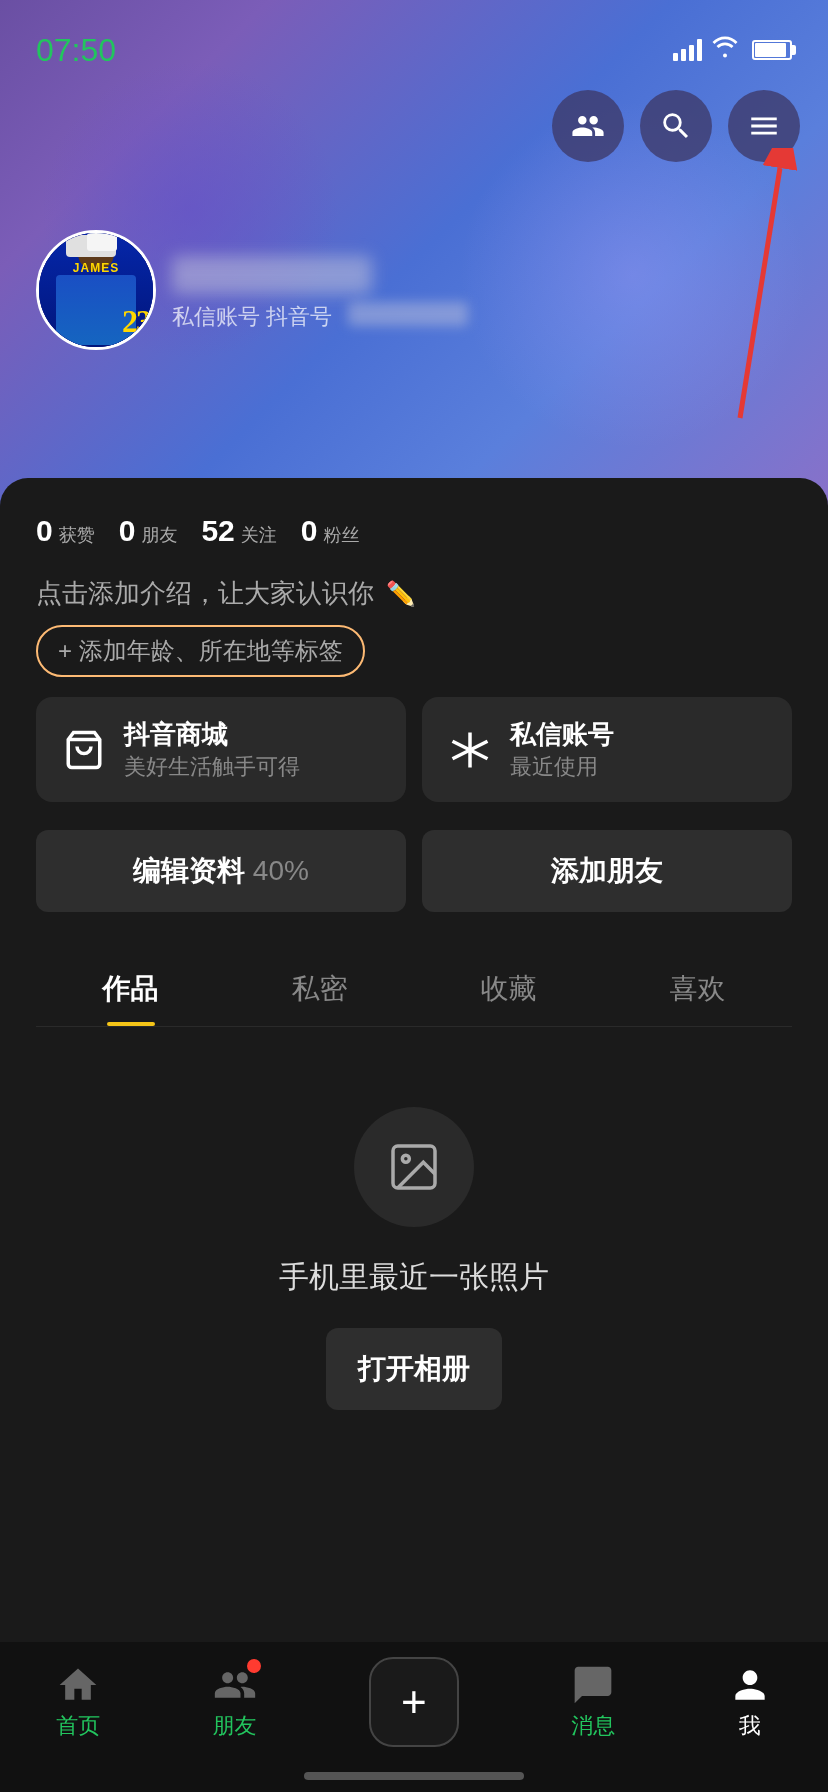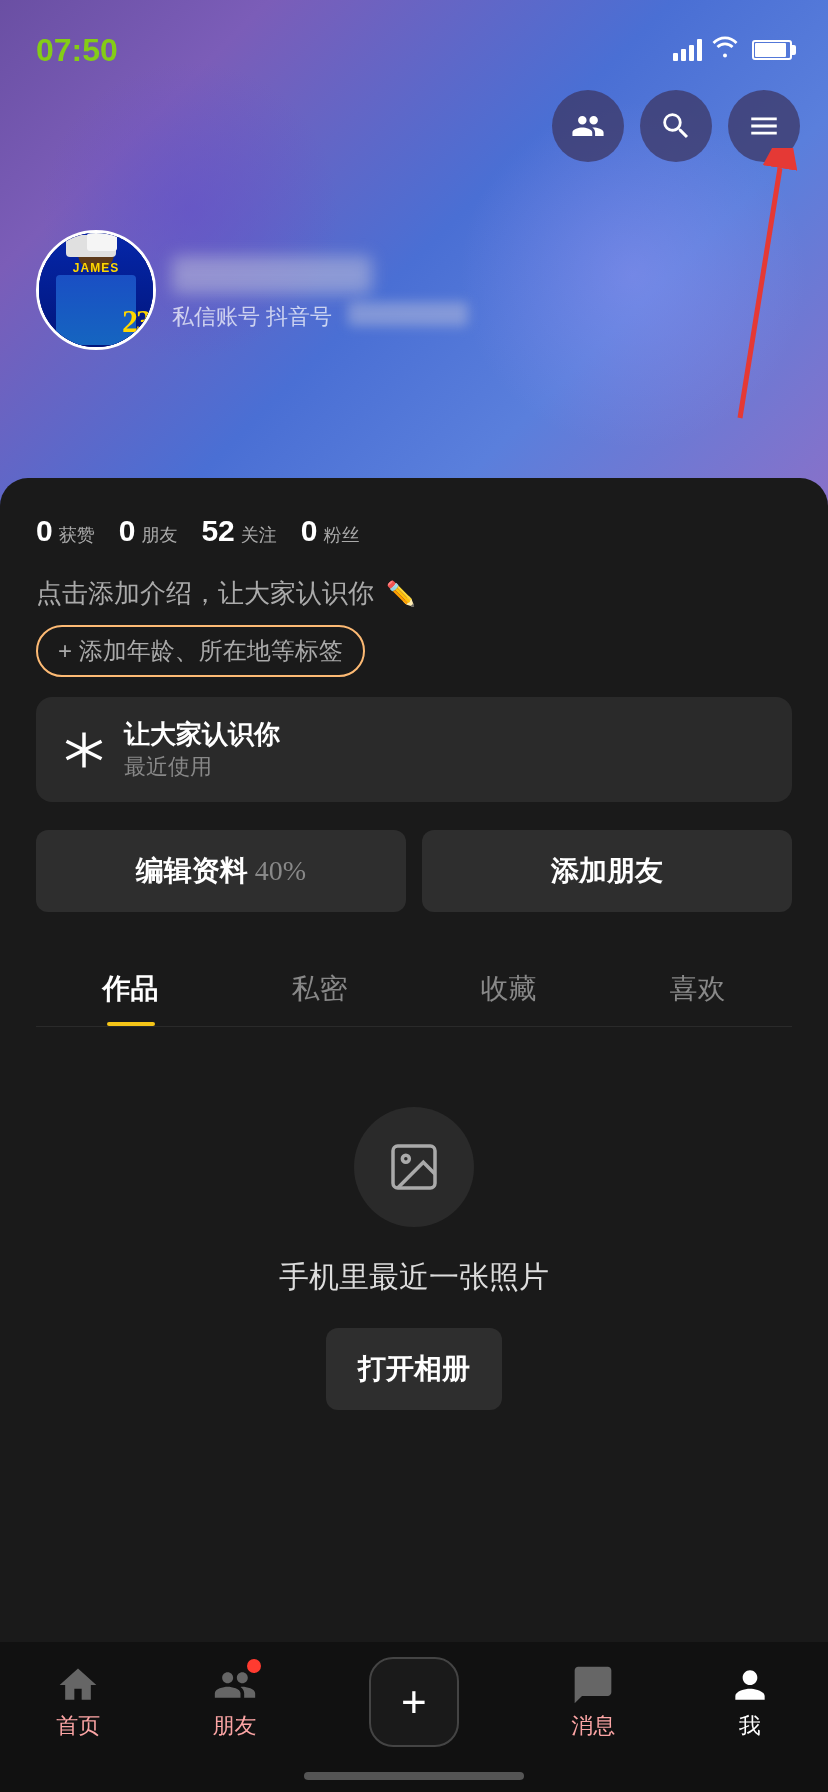--- a/index.html
+++ b/index.html
@@ -20,22 +20,22 @@
       top: 0; left: 0; right: 0;
       height: 80px;
       display: flex;
       align-items: center;
       justify-content: space-between;
       padding: 20px 36px 0;
       z-index: 10;
     }
     .status-time {
       font-size: 32px;
-      font-weight: 700;
-      color: #84cc16;
+      font-weight: 400;
+      color: #22c55e;
     }
     .status-icons {
       display: flex;
       align-items: center;
       gap: 10px;
     }
     .signal-bars {
       display: flex;
       align-items: flex-end;
       gap: 3px;
@@ -318,21 +318,20 @@
     .service-text .service-desc {
       font-size: 22px;
       color: #888;
     }
 
     
     .action-btns {
       display: flex;
       gap: 16px;
       margin-bottom: 36px;
-      font-family: Liberation Serif, serif;
     }
     .action-btn {
       flex: 1;
       background: #2e2e2e;
       border-radius: 12px;
       padding: 22px;
       text-align: center;
       font-size: 28px;
       font-weight: 600;
       color: #fff;
@@ -428,21 +427,21 @@
     .nav-item {
       display: flex;
       flex-direction: column;
       align-items: center;
       gap: 4px;
       cursor: pointer;
       position: relative;
     }
     .nav-label {
       font-size: 22px;
-      color: #fca5a5;
+      color: #22c55e;
     }
     .nav-item.active .nav-label {
       color: #fff;
     }
     .nav-plus {
       width: 90px;
       height: 90px;
       background: #1a1a1a;
       border: 2px solid #444;
       border-radius: 24px;
@@ -591,30 +590,43 @@
     <div class="bio-text">
       <span>点击添加介绍，让大家认识你</span>
       <span class="edit-icon">✏️</span>
     </div>
     <div class="tags-btn">
       <span>+ 添加年龄、所在地等标签</span>
     </div>
   </div>
 
   <div class="service-cards">
+    <div class="service-card">
+      <div class="service-icon">
+        <svg viewBox="0 0 24 24" stroke="white" fill="none" stroke-width="1.8">
+          <path d="M6 2L3 6v14a2 2 0 002 2h14a2 2 0 002-2V6l-3-4z"></path>
+          <line x1="3" y1="6" x2="21" y2="6"></line>
+          <path d="M16 10a4 4 0 01-8 0"></path>
+        </svg>
+      </div>
+      <div class="service-text">
+        <div class="service-name">抖音商城</div>
+        <div class="service-desc">美好生活触手可得</div>
+      </div>
+    </div>
     <div class="service-card">
       <div class="service-icon">
         <svg viewBox="0 0 24 24" stroke="white" fill="none" stroke-width="1.8">
           <line x1="12" y1="2" x2="12" y2="22"></line>
           <line x1="2" y1="7" x2="22" y2="17"></line>
           <line x1="22" y1="7" x2="2" y2="17"></line>
         </svg>
       </div>
       <div class="service-text">
-        <div class="service-name">让大家认识你</div>
+        <div class="service-name">私信账号</div>
         <div class="service-desc">最近使用</div>
       </div>
     </div>
   </div>
 
   <div class="action-btns">
     <div class="action-btn">
       <span>编辑资料</span><span class="percent"> 40%</span>
     </div>
     <div class="action-btn">

